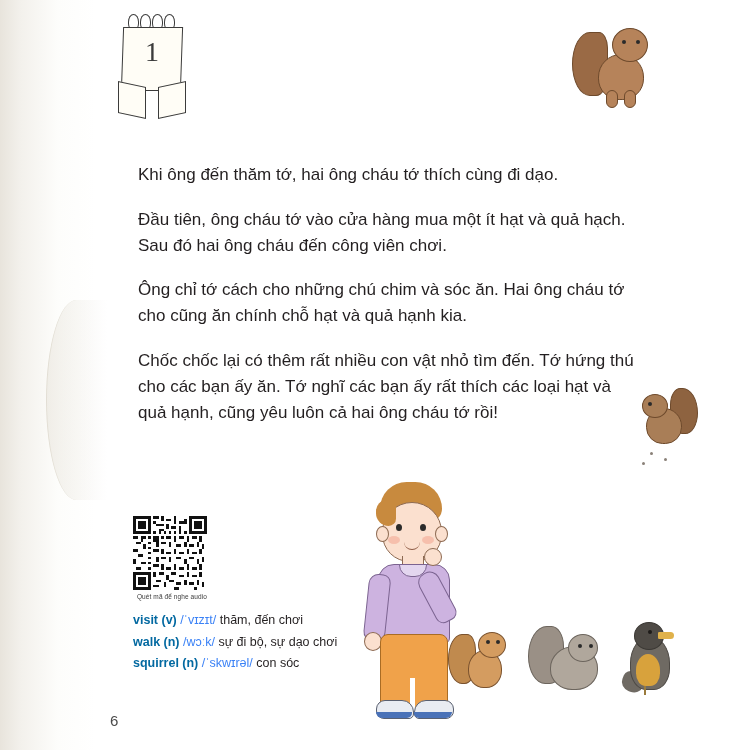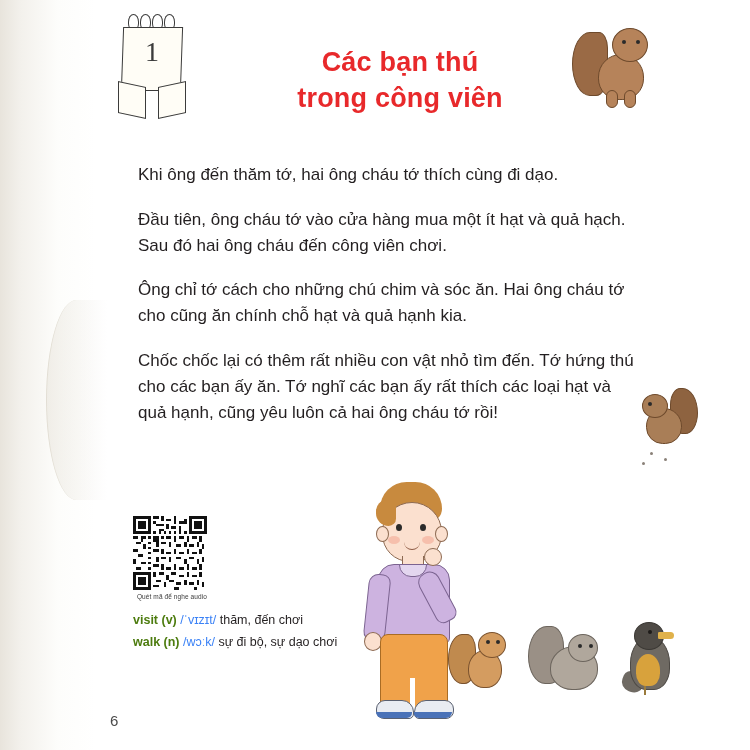--- a/index.html
+++ b/index.html
@@ -150,21 +150,21 @@
   .glossary {
     position: absolute;
     left: 133px;
     top: 610px;
     width: 260px;
     font-size: 12.5px;
     line-height: 1.72;
     color: #231f20;
   }
   .g-row { white-space: nowrap; }
-  .g-word { color: #4d7c0f; font-weight: bold; }
+  .g-word { color: #0369a1; font-weight: bold; }
   .g-ipa { color: #3b82f6; }
 
   
   .page-number {
     position: absolute;
     left: 110px;
     top: 712px;
     font-size: 15px;
     color: #4a4a4a;
   }
@@ -261,24 +261,20 @@
       <div class="ring" style="left:2px"></div>
       <div class="ring" style="left:14px"></div>
       <div class="ring" style="left:26px"></div>
       <div class="ring" style="left:38px"></div>
     </div>
     <div class="cal-body"></div>
     <div class="cal-number">1</div>
     <div class="cal-stand"></div>
   </div>
 
-  <div class="title-block">
-    <span class="title-line">Các bạn thú</span>
-    <span class="title-line">trong công viên</span>
-  </div>
 
   <div class="sq sq-top">
     <div class="sq-tail t"></div>
     <div class="sq-body b"></div>
     <div class="sq-head h"></div>
     <div class="sq-eye e1"></div>
     <div class="sq-eye e2"></div>
     <div class="l1"></div>
     <div class="l2"></div>
   </div>
@@ -428,20 +424,25 @@
     <div class="g-row">
       <span class="g-word">visit (v)</span>
       <span class="g-ipa">/ˈvɪzɪt/</span>
       <span>thăm, đến chơi</span>
     </div>
     <div class="g-row">
       <span class="g-word">walk (n)</span>
       <span class="g-ipa">/wɔːk/</span>
       <span>sự đi bộ, sự dạo chơi</span>
     </div>
+    <div class="g-row">
+      <span class="g-word">squirrel (n)</span>
+      <span class="g-ipa">/ˈskwɪrəl/</span>
+      <span>con sóc</span>
+    </div>
   </div>
 
   <div class="boy">
     <div class="b-hair"></div>
     <div class="b-face"></div>
     <div class="b-hair2"></div>
     <div class="b-ear-l"></div>
     <div class="b-ear-r"></div>
     <div class="b-eye-l"></div>
     <div class="b-eye-r"></div>

